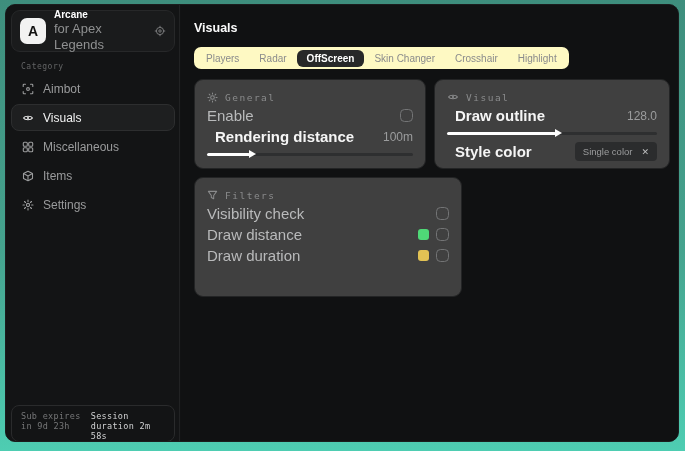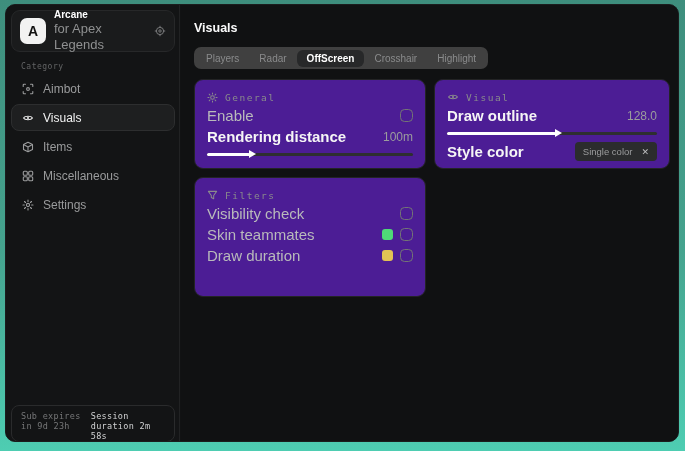--- a/index.html
+++ b/index.html
@@ -34,32 +34,32 @@
   .nav-item svg { flex:0 0 auto; }
   .foot-box { position:absolute; left:5px; top:400px; width:164px; height:37px;
     border:1px solid #2a2b2c; border-radius:8px; padding:5px 9px;
     font-family:"DejaVu Sans Mono", monospace; display:flex; flex-direction:row; justify-content:center; gap:2px; }
   .foot-1 { font-size:8.5px; color:#767778; letter-spacing:0.3px; }
   .foot-2 { font-size:8.5px; color:#d2d3d4; letter-spacing:0.3px; }
   
   .main { position:absolute; left:175px; top:0; right:0; bottom:0; background:#101112; }
   .page-title { position:absolute; left:13px; top:16px; font-size:12.5px; font-weight:bold; color:#fafafa; }
   .tabstrip { position:absolute; left:13px; top:42px; height:22px; display:inline-flex;
-    align-items:center; background:#404040; border-radius:7px; padding:0 2px; }
+    align-items:center; background:#fef9c3; border-radius:7px; padding:0 2px; }
   .tab { padding:3px 10px; font-size:10px; color:#8a8b8c; cursor:pointer; border-radius:6px; white-space:nowrap; }
   .tab.sel { background:#272829; color:#ffffff; font-weight:bold; }
-  .card { position:absolute; background:#4c1d95; border:1px solid #232425; border-radius:9px; padding:9px 12px; }
+  .card { position:absolute; background:#404040; border:1px solid #232425; border-radius:9px; padding:9px 12px; }
   .card-general { left:13px; top:74px; width:232px; height:90px; }
   .card-visual  { left:253px; top:74px; width:236px; height:90px; }
-  .card-filters { left:13px; top:172px; width:232px; height:120px; }
+  .card-filters { left:13px; top:172px; width:268px; height:120px; }
   .card-hd { display:flex; align-items:center; gap:7px; height:16px;
     font-family:"DejaVu Sans Mono", monospace; font-size:9.5px; color:#8a8b8c; letter-spacing:1.5px; }
   .row { display:flex; align-items:center; justify-content:space-between; height:21px; }
   .lbl { font-size:15px; color:#b9babb; }
-  .lbl.strong { color:#f5f5f5; font-weight:bold; }
+  .lbl.strong { color:#f5f5f5; font-weight:bold;margin-left:8px; }
   .val { font-size:12px; color:#9b9c9d; }
   .ctrls { display:flex; align-items:center; gap:7px; }
   .checkbox { width:13px; height:13px; border:1.5px solid #737475; border-radius:4.5px; cursor:pointer; background:transparent; }
   .swatch { width:11px; height:11px; border-radius:3px; }
   .slider { position:relative; height:10px; margin-top:2px; cursor:pointer; }
   .slider .track { position:absolute; left:0; right:0; top:4px; height:2.5px; background:#2e2f30; border-radius:2px; }
   .slider .fill { position:absolute; left:0; top:4px; height:2.5px; background:#ffffff; border-radius:2px; }
   .slider .fill::after { content:""; position:absolute; right:-6px; top:50%; transform:translateY(-50%);
     border-top:4px solid transparent; border-bottom:4px solid transparent; border-left:7px solid #ffffff; }
   .chip { display:inline-flex; align-items:center; gap:9px; background:#2b2c2d; border-radius:4px;
@@ -105,40 +105,40 @@
         <span>
           <svg width="12" height="12" viewBox="0 0 12 12" fill="none" stroke="#e8e8e8" stroke-width="1.1" stroke-linecap="round">
             <path d="M1.5 6c1.3-2.3 7.7-2.3 9 0c-1.3 2.3-7.7 2.3-9 0Z"></path>
             <circle cx="6" cy="6" r="1.1" fill="#e8e8e8" stroke="none"></circle>
           </svg>
         </span>
         <span>Visuals</span>
       </div>
       <div class="nav-item">
         <span>
-          <svg width="12" height="12" viewBox="0 0 12 12" fill="none" stroke="#9a9b9c" stroke-width="1.1" stroke-linejoin="round">
-            <path d="M6 1.2 10.5 3.6v4.8L6 10.8 1.5 8.4V3.6Z"></path>
-            <path d="M1.5 3.6 6 6l4.5-2.4 M6 6v4.8"></path>
-          </svg>
-        </span>
-        <span>Items</span>
-      </div>
-      <div class="nav-item">
-        <span>
           <svg width="12" height="12" viewBox="0 0 12 12" fill="none" stroke="#9a9b9c" stroke-width="1.1">
             <rect x="1.3" y="1.3" width="4" height="4" rx="1"></rect>
               <rect x="6.7" y="1.3" width="4" height="4" rx="1"></rect>
             <rect x="1.3" y="6.7" width="4" height="4" rx="1"></rect>
               <rect x="6.7" y="6.7" width="4" height="4" rx="1"></rect>
           </svg>
         </span>
         <span>Miscellaneous</span>
       </div>
       <div class="nav-item">
         <span>
+          <svg width="12" height="12" viewBox="0 0 12 12" fill="none" stroke="#9a9b9c" stroke-width="1.1" stroke-linejoin="round">
+            <path d="M6 1.2 10.5 3.6v4.8L6 10.8 1.5 8.4V3.6Z"></path>
+            <path d="M1.5 3.6 6 6l4.5-2.4 M6 6v4.8"></path>
+          </svg>
+        </span>
+        <span>Items</span>
+      </div>
+      <div class="nav-item">
+        <span>
           <svg width="12" height="12" viewBox="0 0 12 12" fill="none" stroke="#9a9b9c" stroke-width="1.1" stroke-linecap="round">
             <circle cx="6" cy="6" r="1.6"></circle>
             <path d="M6 1v1.4 M6 9.6V11 M1 6h1.4 M9.6 6H11 M2.5 2.5l1 1 M8.5 8.5l1 1 M9.5 2.5l-1 1 M3.5 8.5l-1 1"></path>
           </svg>
         </span>
         <span>Settings</span>
       </div>
     </div>
 
     <div class="foot-box">
@@ -147,20 +147,21 @@
     </div>
   </div>
 
   <div class="main">
     <div class="page-title">Visuals</div>
 
     <div class="tabstrip">
       <div class="tab">Players</div>
       <div class="tab">Radar</div>
       <div class="tab sel">OffScreen</div>
+      <div class="tab">Skin Changer</div>
       <div class="tab">Crosshair</div>
       <div class="tab">Highlight</div>
     </div>
 
     <div class="card card-general">
       <div class="card-hd">
         <span>
           <svg width="11" height="11" viewBox="0 0 12 12" fill="none" stroke="#8a8b8c" stroke-width="1.1" stroke-linecap="round">
             <circle cx="6" cy="6" r="2"></circle>
             <path d="M6 1v1.2 M6 9.8V11 M1 6h1.2 M9.8 6H11 M2.4 2.4l.9.9 M8.7 8.7l.9.9 M9.6 2.4l-.9.9 M3.3 8.7l-.9.9"></path>
@@ -216,21 +217,21 @@
             <path d="M1.5 1.5h9L7.3 6v3.6L4.7 8.2V6Z"></path>
           </svg>
         </span>
         <span>Filters</span>
       </div>
       <div class="row">
         <span class="lbl">Visibility check</span>
         <span class="checkbox"></span>
       </div>
       <div class="row">
-        <span class="lbl">Skin teammates</span>
+        <span class="lbl">Draw distance</span>
         <span class="ctrls">
           <span class="swatch" style="background: rgb(79, 217, 119);"></span>
           <span class="checkbox"></span>
         </span>
       </div>
       <div class="row">
         <span class="lbl">Draw duration</span>
         <span class="ctrls">
           <span class="swatch" style="background: rgb(226, 194, 84);"></span>
           <span class="checkbox"></span>

